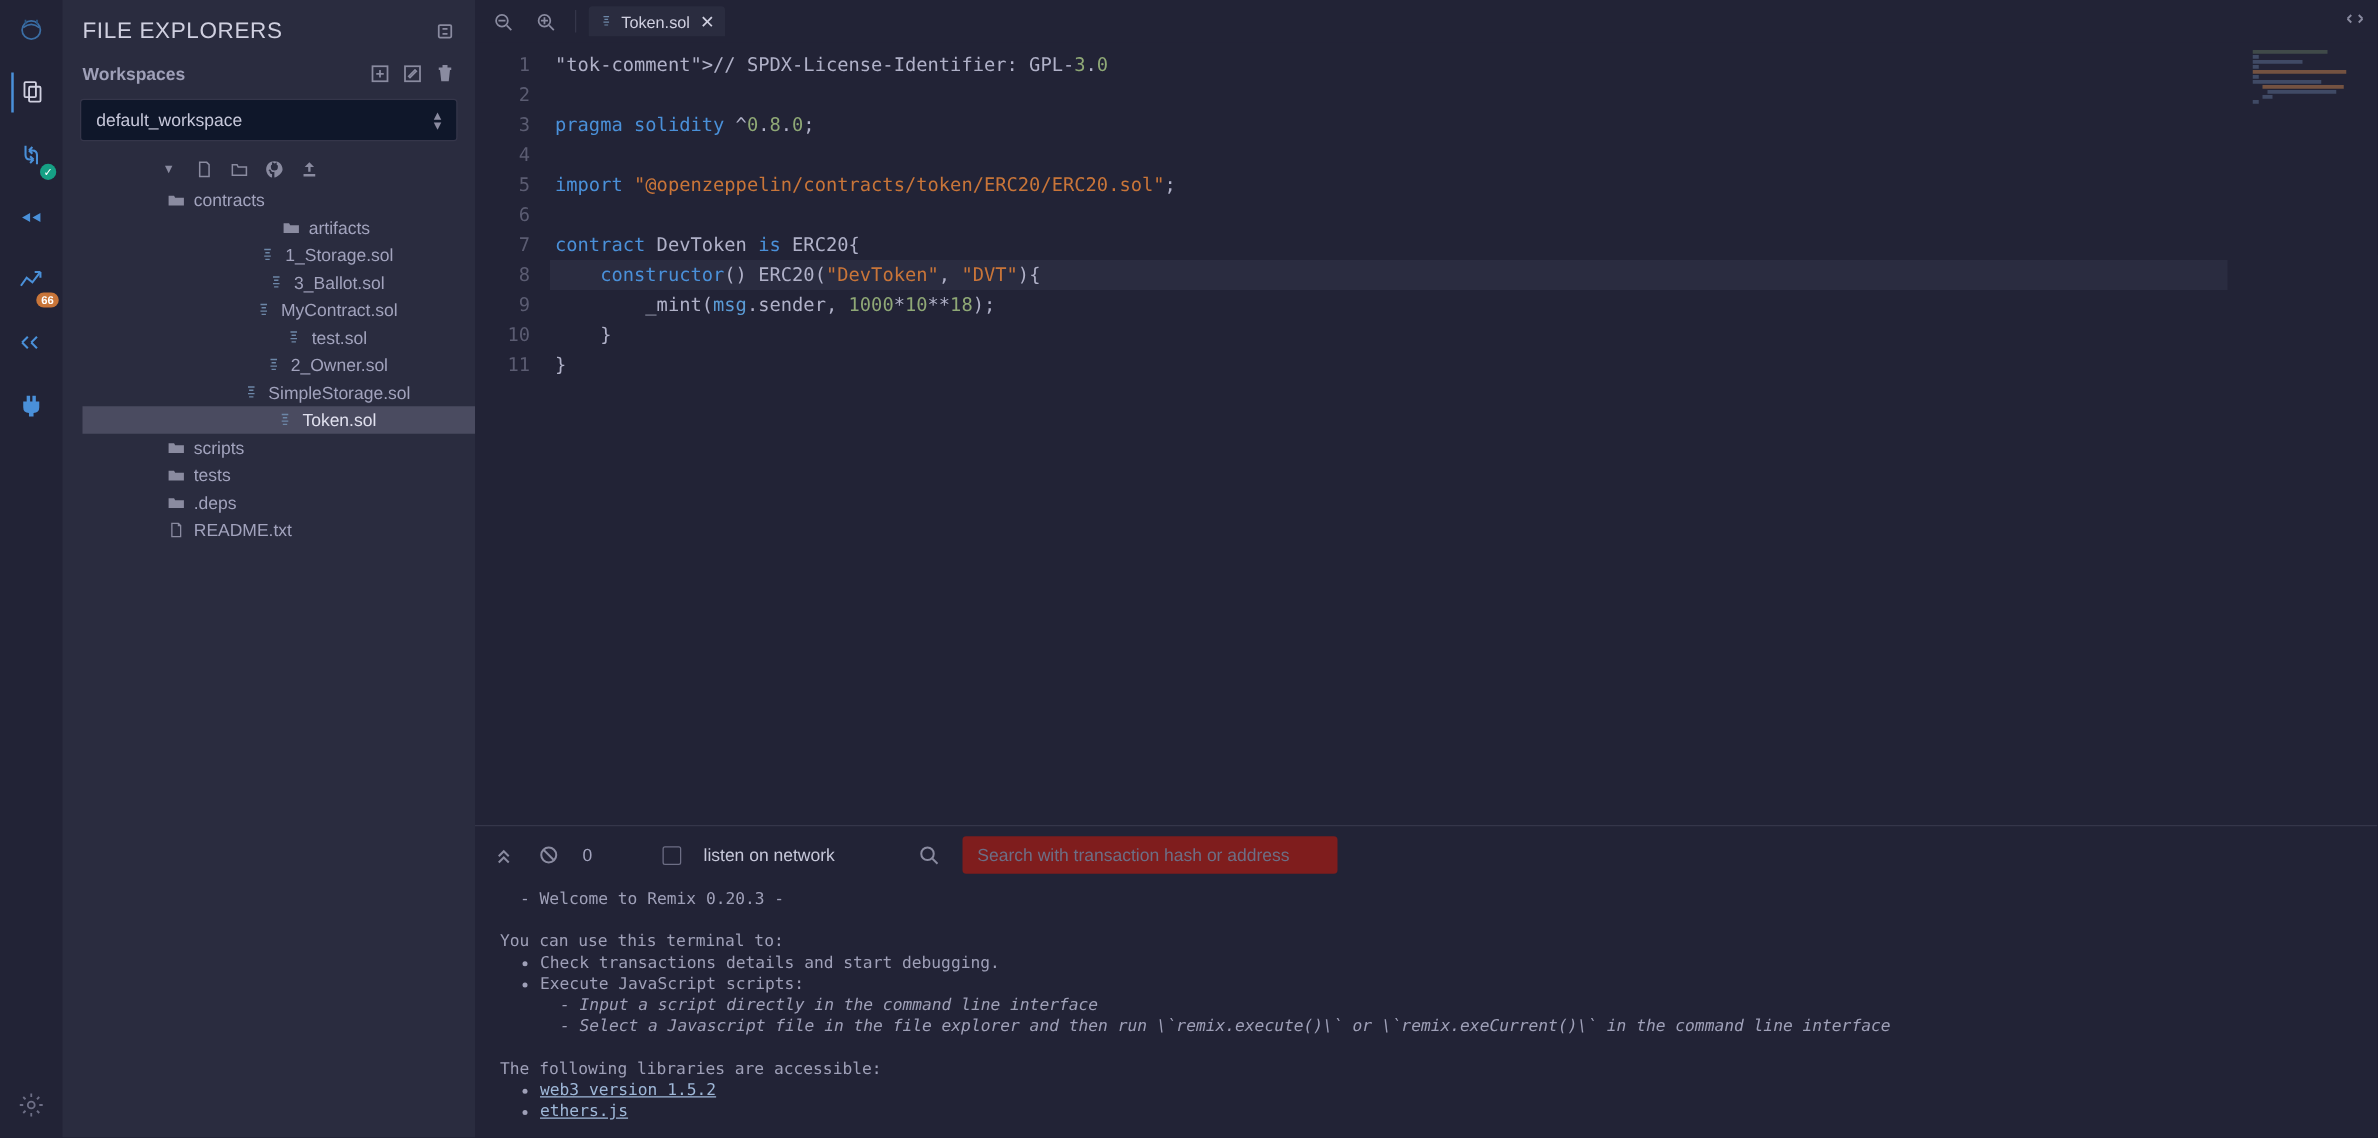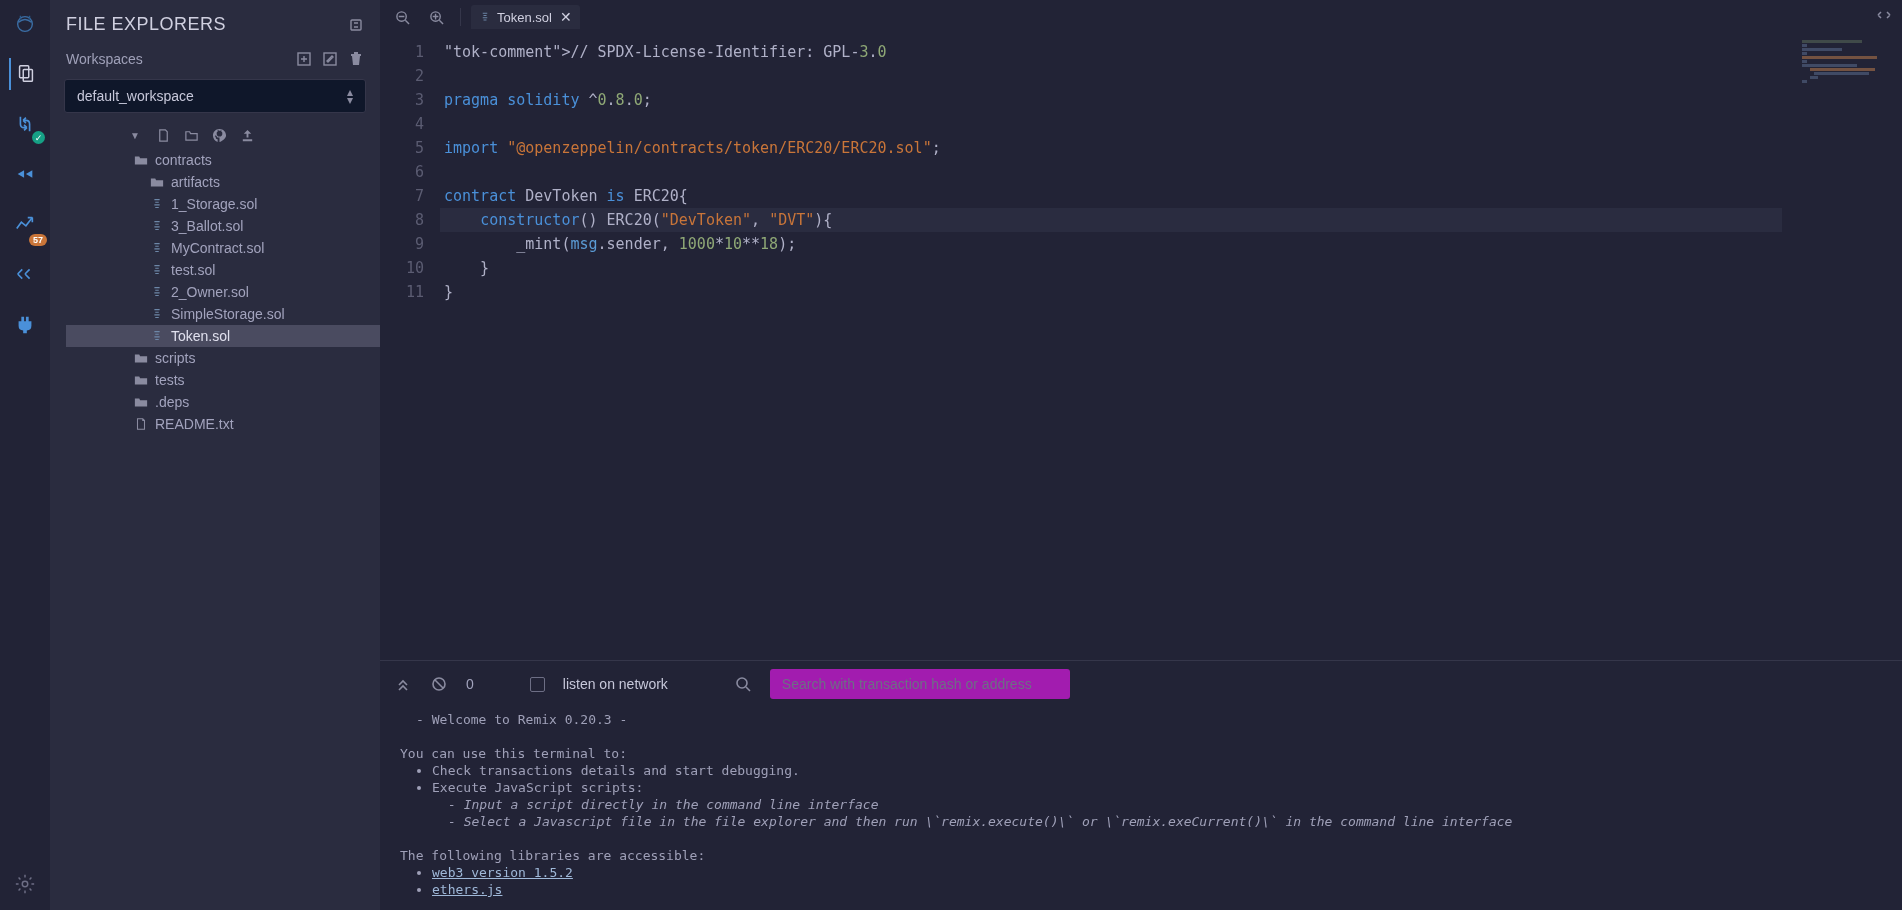--- a/index.html
+++ b/index.html
@@ -69,20 +69,21 @@
   color: #d0d0e0;
   font-size: 18px;
   font-weight: 500;
   letter-spacing: 0.5px;
 }
 .workspaces-row {
   display: flex;
   align-items: center;
   justify-content: space-between;
   padding: 6px 16px;
+  font-weight: bold;
 }
 .workspaces-label { color: #9fa0b8; font-size: 14px; }
 .workspaces-icons { display: flex; gap: 10px; }
 .mini-icon {
   width: 16px; height: 16px; cursor: pointer;
   display: inline-flex; align-items: center; justify-content: center;
 }
 .mini-icon svg { width: 16px; height: 16px; }
 .workspace-select {
   margin: 6px 14px 10px 14px;
@@ -116,21 +117,21 @@
   cursor: pointer;
   color: #a2a3bd;
   height: 22px;
 }
 .tree-item.active {
   background: #4a4b60;
   color: #e0e0ee;
 }
 .tree-item svg { width: 14px; height: 14px; flex-shrink: 0; }
 .indent-1 { padding-left: 68px; }
-.indent-2 { padding-left: 84px; }
+.indent-2 { padding-left: 84px; justify-content: center; }
 .sol-glyph { color: #6d87a8; }
 .main {
   flex: 1;
   display: flex;
   flex-direction: column;
   background: #222336;
 }
 .tab-row {
   display: flex;
   align-items: center;
@@ -235,21 +236,21 @@
 .tt-icon svg { width: 16px; height: 16px; }
 .tt-count { color: #a2a3bd; font-size: 14px; }
 .tt-checkbox {
   width: 15px; height: 15px;
   border: 1.5px solid #6d6e85;
   border-radius: 2px;
   cursor: pointer;
 }
 .tt-label { color: #c7c8da; font-size: 14px; }
 .tt-search {
-  background: #a21caf;
+  background: #7f1d1d;
   border: none;
   border-radius: 3px;
   padding: 7px 12px;
   color: #c7c8da;
   font-size: 14px;
   width: 300px;
 }
 .tt-search::placeholder { color: #6d6e85; }
 .terminal-body {
   flex: 1;
@@ -294,21 +295,21 @@
   <div class="iconbar-item">
     <svg viewBox="0 0 24 24" fill="#4a90d9">
         <path d="M4 12 L11 8 L11 16 Z M13 12 L20 8 L20 16 Z"></path>
       </svg>
   </div>
   <div class="iconbar-item">
     <svg viewBox="0 0 24 24" fill="none" stroke="#4a90d9" stroke-width="1.8">
         <path d="M3 17 L8 10 L13 14 L20 5"></path>
         <path d="M20 5 L20 10 M20 5 L15 5"></path>
       </svg>
-    <span class="badge">57</span>
+    <span class="badge">66</span>
   </div>
   <div class="iconbar-item">
     <svg viewBox="0 0 24 24" fill="none" stroke="#4a90d9" stroke-width="1.8">
         <path d="M4 12 L9 7 M4 12 L9 17"></path>
         <path d="M12 12 L17 7 M12 12 L17 17"></path>
       </svg>
   </div>
   <div class="iconbar-item">
     <svg viewBox="0 0 24 24" fill="#4a90d9">
         <path d="M8 4 L8 9 L5 9 L5 14 Q5 19 10 19 L10 22 L14 22 L14 19 Q19 19 19 14 L19 9 L16 9 L16 4 L13 4 L13 9 L11 9 L11 4 Z"></path>

